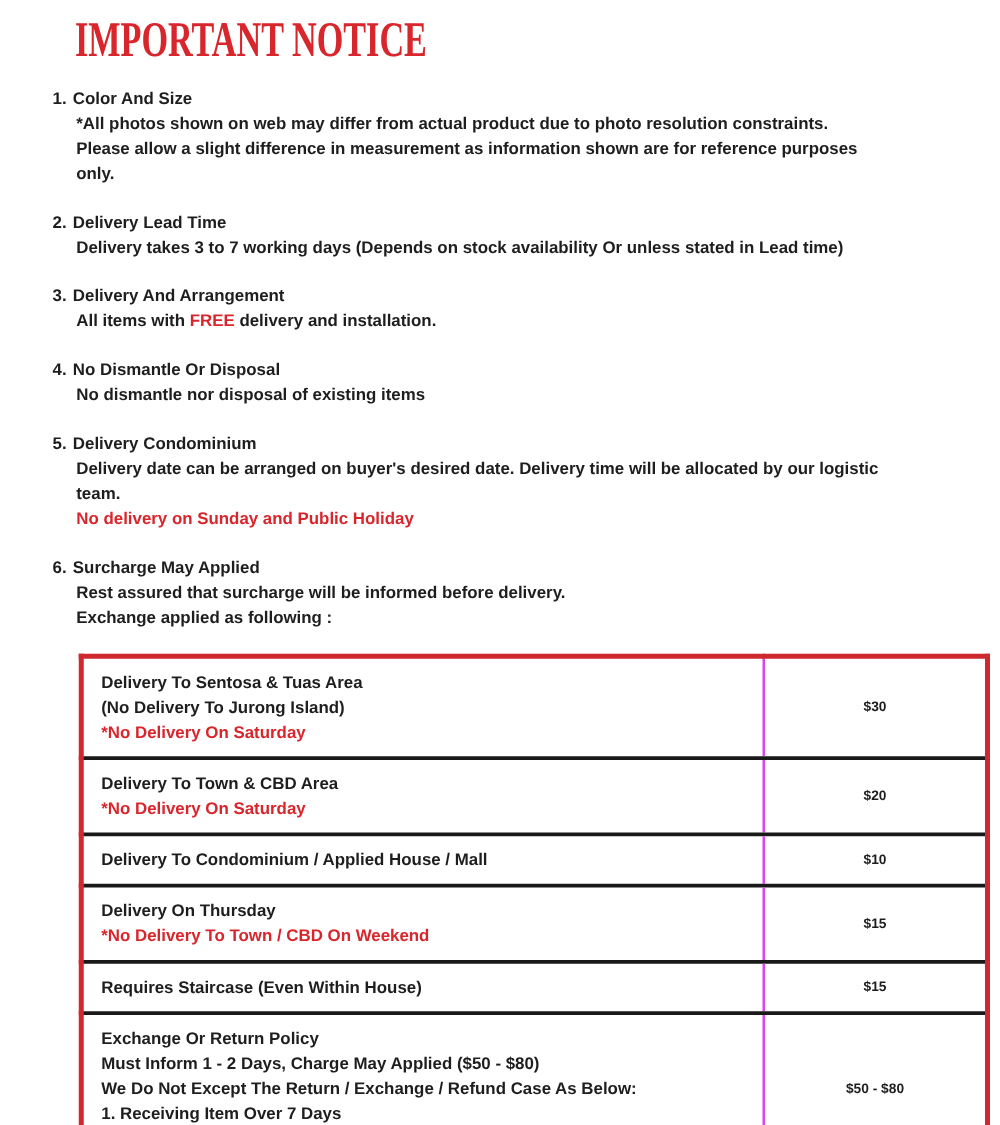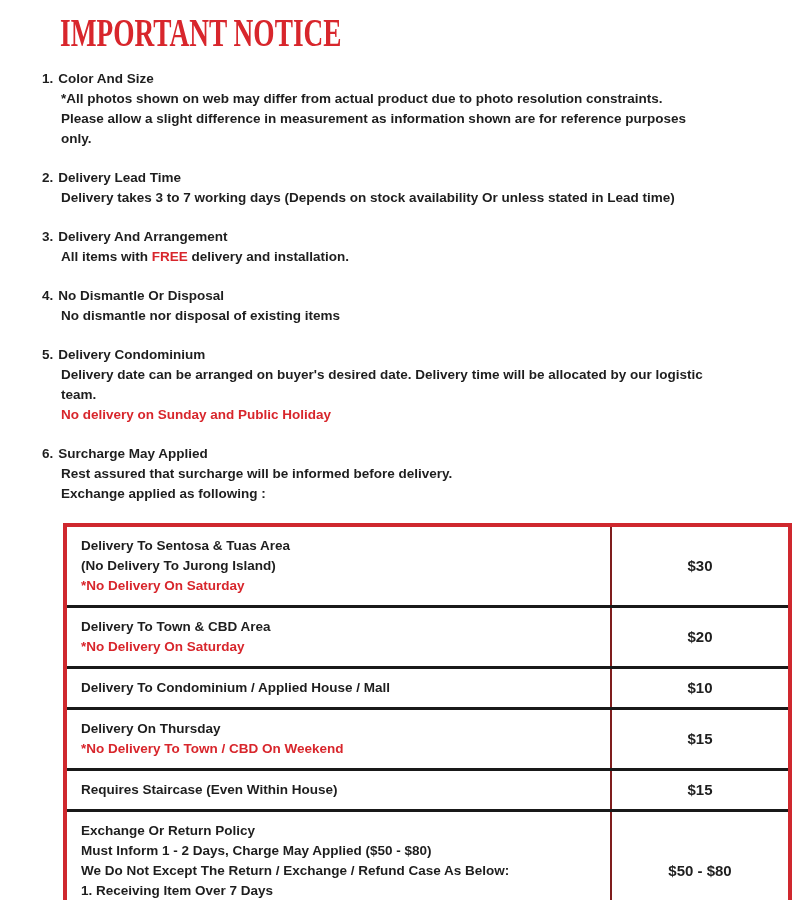--- a/index.html
+++ b/index.html
@@ -59,26 +59,26 @@
     border: 4px solid #cf282e;
   }
   table.surcharge td {
     border-top: 3px solid #191919;
     vertical-align: middle;
     padding: 9px 14px;
   }
   table.surcharge tr:first-child td { border-top: none; }
   td.desc-cell {
     width: 515px;
-    border-right: 2px solid #7f1d1d;
+    border-right: 2px solid #d946ef;
   }
   td.price-cell {
     width: 148px;
     text-align: center;
-    font-size: 15px;
+    font-size: 11px;
   }
   .desc-line { white-space: nowrap; }
 </style>
 </head>
 <body>
 
 <div class="page">
   <h1 class="title">IMPORTANT NOTICE</h1>
   <div id="notices">
       <div class="notice-item">

